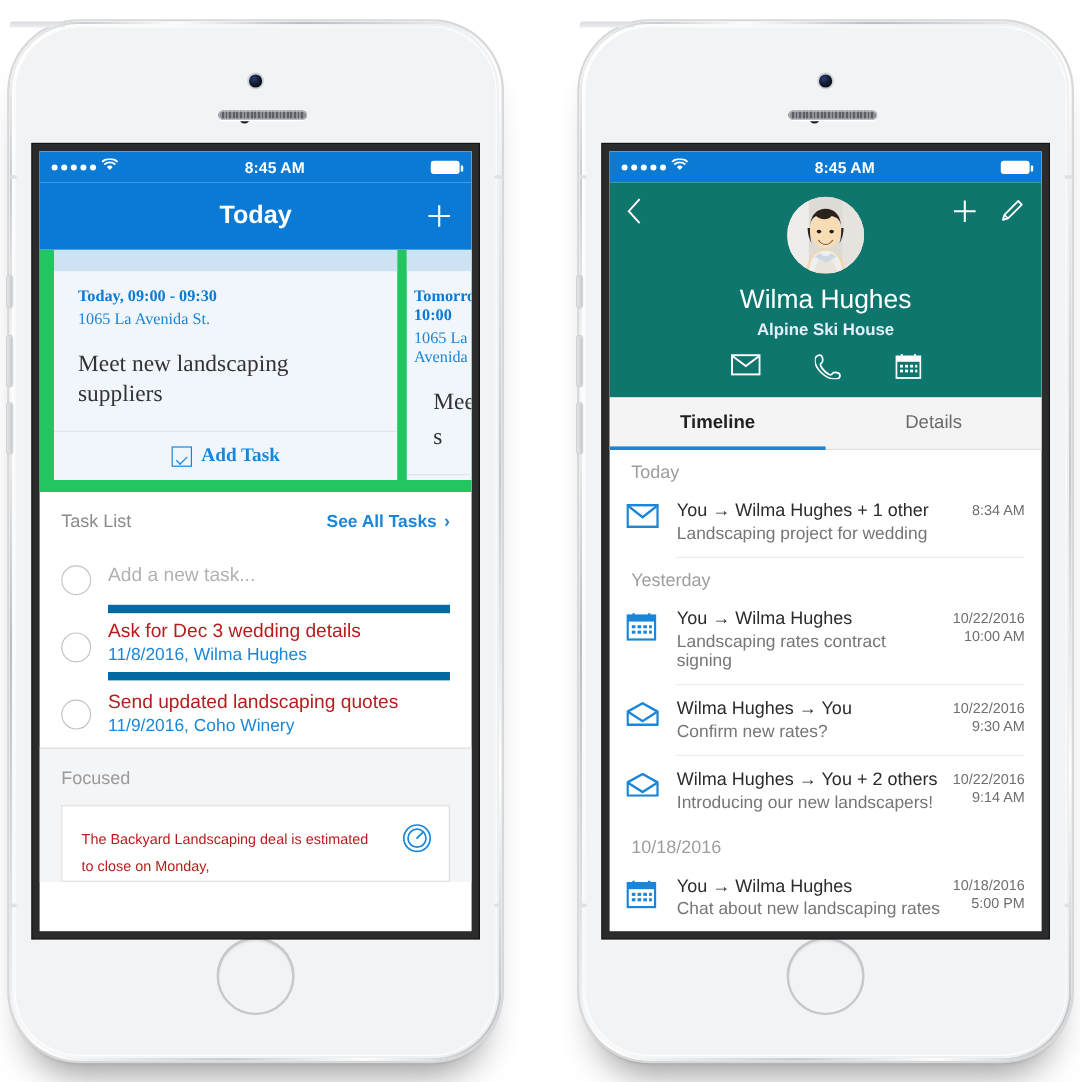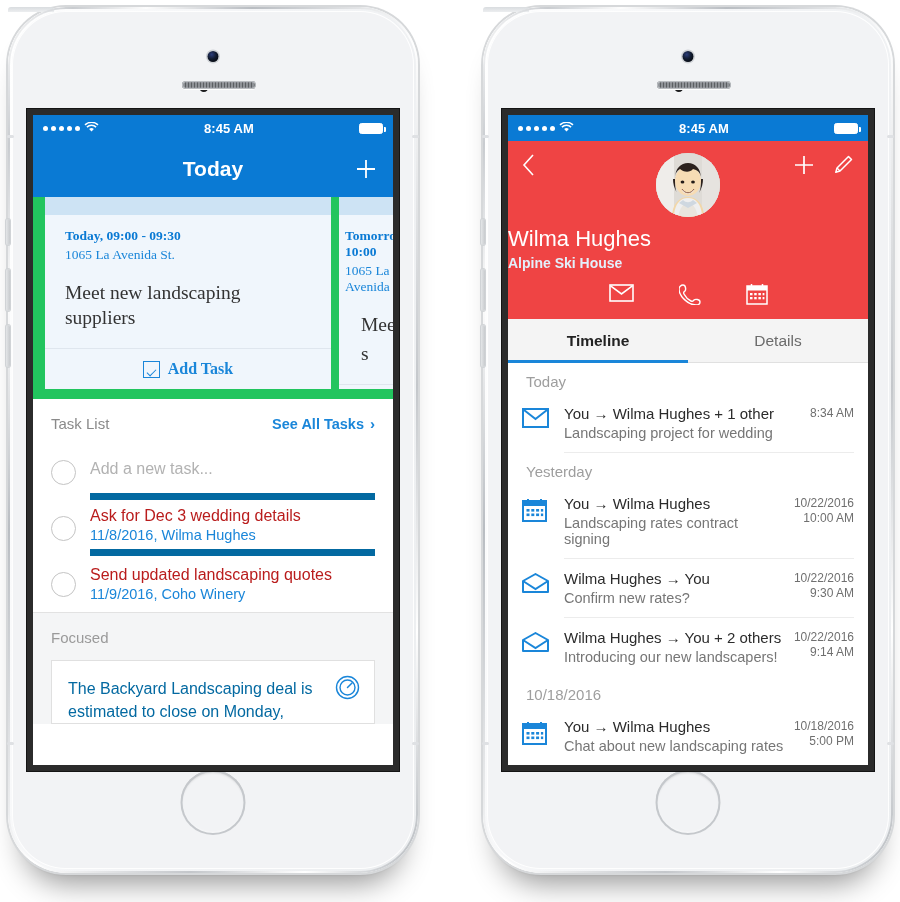--- a/index.html
+++ b/index.html
@@ -6,21 +6,21 @@
   html,body{
     width:900px; height:902px; overflow:hidden;
     background:#ffffff;
     font-family:"Liberation Sans", sans-serif;
     -webkit-font-smoothing:antialiased;
   }
   #stage{ position:relative; width:900px; height:902px; }
 
   
   .phone{
-    position:absolute; top:7px; width:410px; height:866px;
+    position:absolute; top:18px; width:410px; height:866px;
     border-radius:58px;
     background:linear-gradient(100deg,#ffffff 0%,#f4f5f7 40%,#eceef0 100%);
     box-shadow:
       0 0 0 2px #d6d8da,
       0 2px 2px rgba(0,0,0,.10),
       0 26px 30px -16px rgba(0,0,0,.42);
   }
   .phone.left{ left:8px; }
   .phone.right{ left:483px; }
   
@@ -130,26 +130,26 @@
   .task-row.last .task-txt{ border-bottom:none; }
   .task-main{ font-size:16px; color:#b91c1c; }
   .task-main.ph{ color:#b2b2b2; }
   .task-sub{ font-size:14.5px; color:#1a86d9; margin-top:2px; }
 
   .focused{ background:#f4f5f6; border-top:1px solid #e2e2e2; padding:16px 18px 0 18px;
      flex:1; }
   .focused .lbl{ color:#9a9a9a; font-size:15px; }
   .focus-card{ background:#fff; border:1px solid #e0e0e0; margin-top:14px;
      padding:16px 16px 0 16px; position:relative; height:100%; }
-  .focus-txt{ font-size:16px; color:#0369a1; line-height:23px; padding-right:40px; }
+  .focus-txt{ font-size:12px; color:#b91c1c; line-height:23px; padding-right:40px; }
   .gauge{ position:absolute; right:14px; top:14px; width:25px; height:25px; }
 
   
-  .contact-hdr{ background:#ef4444; color:#fff; position:relative;
-      padding:8px 0 10px 0; }
+  .contact-hdr{ background:#0f766e; color:#fff; position:relative;
+      padding:8px 0 10px 0; text-align:center; }
   .hdr-icons{ position:absolute; top:12px; left:0; right:0; display:flex;
       justify-content:space-between; padding:0 14px; }
   .hdr-icons .grp{ display:flex; gap:16px; align-items:center; }
   .avatar{ width:64px;height:64px;border-radius:50%; margin:4px auto 0 auto;
       overflow:hidden; position:relative; background:#d8d5d0; }
   .c-name{ font-size:22px; margin-top:9px; font-weight:normal; }
   .c-org{ font-size:14px; margin-top:3px; color:#e3f0fb;font-weight:bold; }
   .c-actions{ display:flex; justify-content:center; gap:45px; margin-top:12px; }
 
   .tabs{ display:flex; background:#f4f4f4; border-bottom:1px solid #e0e0e0; }

